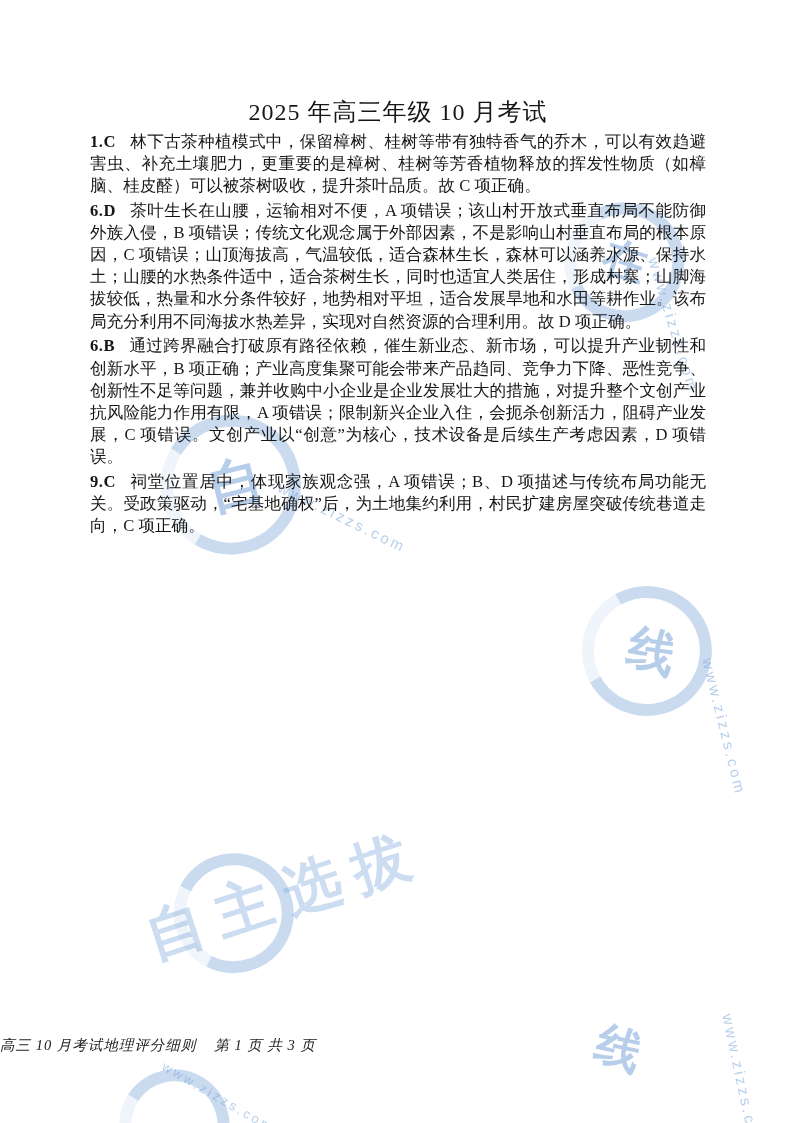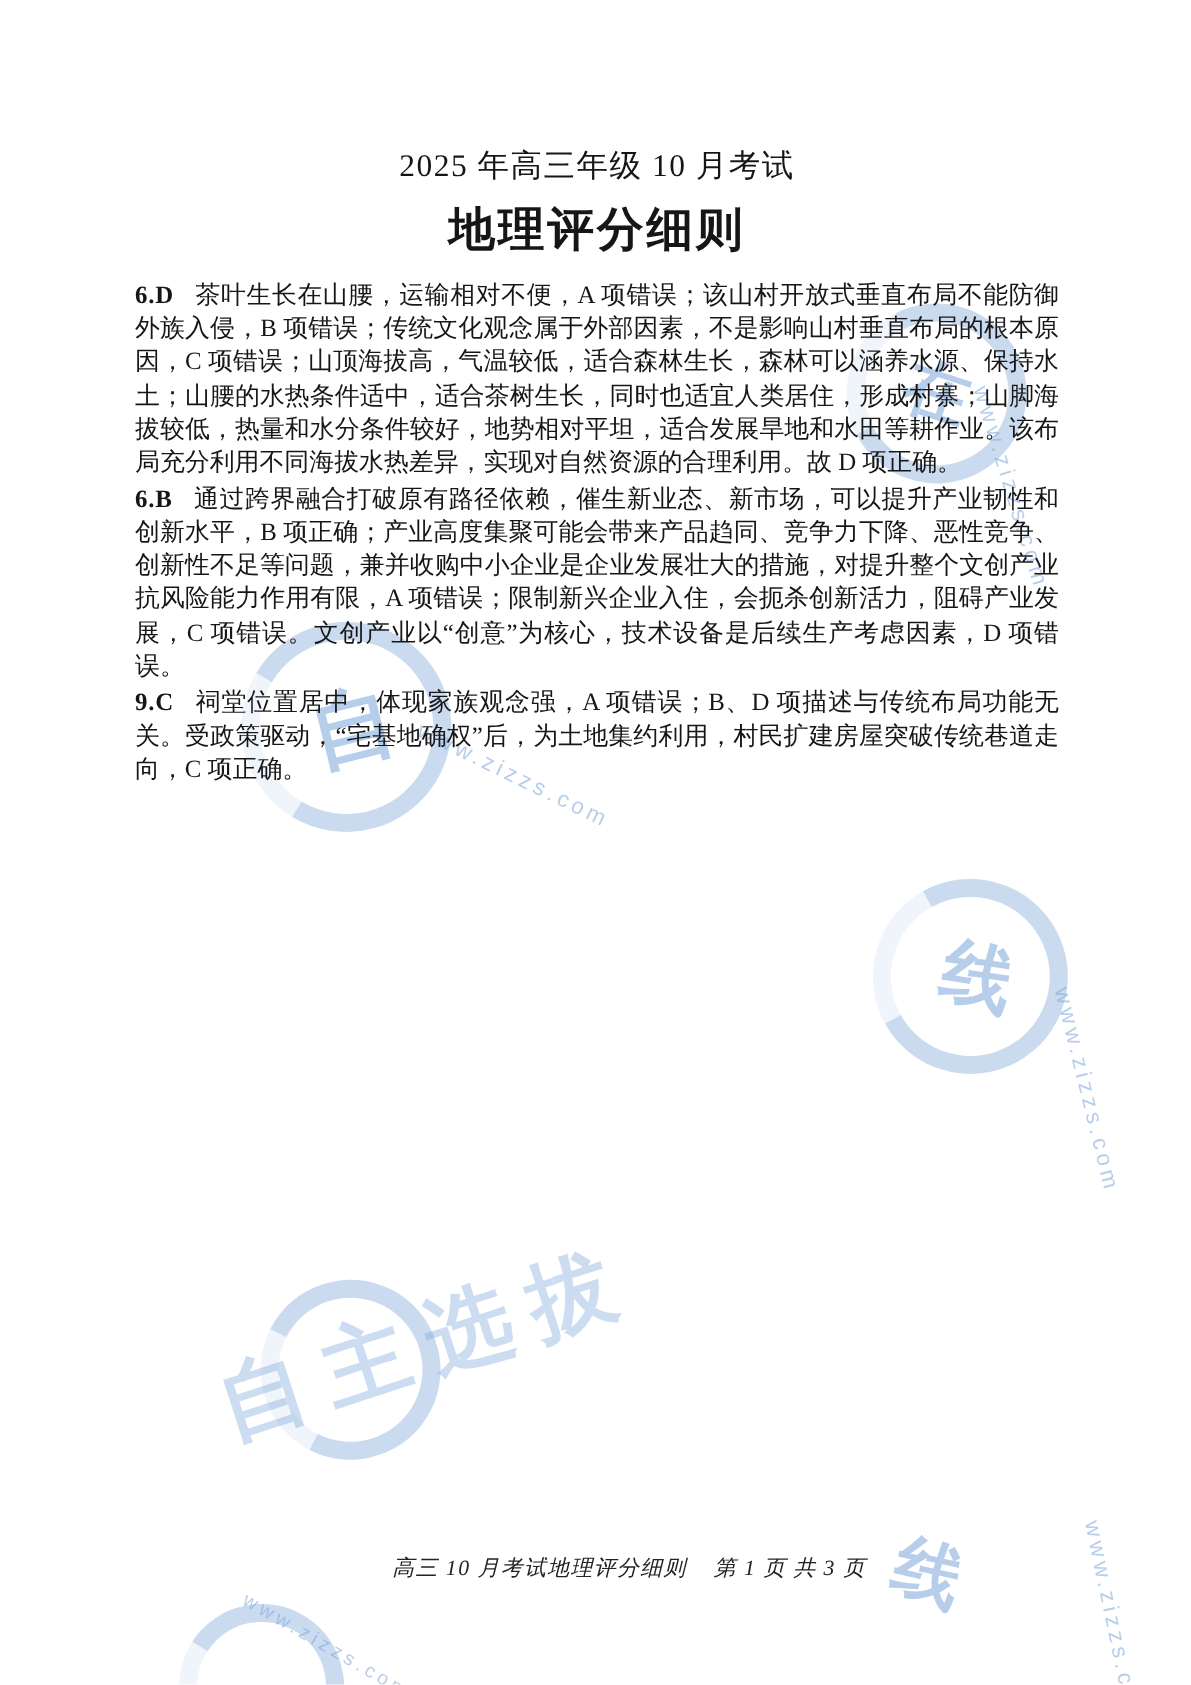--- a/index.html
+++ b/index.html
@@ -10,21 +10,21 @@
     font-family: "Liberation Serif", "DejaVu Serif", serif;
     color: #161616;
   }
   .page {
     position: absolute; inset: 0;
     padding: 88px 88px 0 90px;
   }
   
   .exam-title {
     text-align: center;
-    font-size: 21px;
+    font-size: 24px;
     letter-spacing: 1px;
     margin-top: 8px;
     font-weight: 400;
   }
   .doc-title {
     text-align: center;
     font-size: 31px;
     font-weight: 700;
     letter-spacing: 2px;
     margin-top: 8px;
@@ -42,27 +42,26 @@
   .answers p b.lbl {
     font-weight: 700;
     margin-right: 14px;
     letter-spacing: 0.5px;
   }
   
   .footer {
     position: absolute;
     left: 0; right: 0;
     top: 1036px;
-    text-align: center;
+    text-align: left;
     font-size: 14.5px;
     font-style: italic;
     color: #222;
     letter-spacing: 1px;
     z-index: 2;
-    padding-left: 45px;
   }
   .footer .gap { display: inline-block; width: 18px; }
   
   .wm {
     position: absolute;
     color: rgba(124, 165, 218, 0.55);
     pointer-events: none;
     z-index: 1;
   }
   .wm-ring {
@@ -141,23 +140,23 @@
   <div class="wm wm5">
     <span class="wm-ring"></span>
     <span class="wm-site">www.zizzs.com</span>
   </div>
   <div class="wm wm6">
     <span class="wm-char">线</span>
     <span class="wm-site">www.zizzs.com</span>
   </div>
 
   <div class="exam-title">2025 年高三年级 10 月考试</div>
-  <div class="doc-title">地理评分细则</div>
 
   <div class="answers" id="answers">
+  <p><b class="lbl">1.C</b><span>林下古茶种植模式中，保留樟树、桂树等带有独特香气的乔木，可以有效趋避害虫、补充土壤肥力，更重要的是樟树、桂树等芳香植物释放的挥发性物质（如樟脑、桂皮醛）可以被茶树吸收，提升茶叶品质。故 C 项正确。</span></p>
 
   <p><b class="lbl">6.D</b><span>茶叶生长在山腰，运输相对不便，A 项错误；该山村开放式垂直布局不能防御外族入侵，B 项错误；传统文化观念属于外部因素，不是影响山村垂直布局的根本原因，C 项错误；山顶海拔高，气温较低，适合森林生长，森林可以涵养水源、保持水土；山腰的水热条件适中，适合茶树生长，同时也适宜人类居住，形成村寨；山脚海拔较低，热量和水分条件较好，地势相对平坦，适合发展旱地和水田等耕作业。该布局充分利用不同海拔水热差异，实现对自然资源的合理利用。故 D 项正确。</span></p>
 
 
 
 
   <p><b class="lbl">6.B</b><span>通过跨界融合打破原有路径依赖，催生新业态、新市场，可以提升产业韧性和创新水平，B 项正确；产业高度集聚可能会带来产品趋同、竞争力下降、恶性竞争、创新性不足等问题，兼并收购中小企业是企业发展壮大的措施，对提升整个文创产业抗风险能力作用有限，A 项错误；限制新兴企业入住，会扼杀创新活力，阻碍产业发展，C 项错误。文创产业以“创意”为核心，技术设备是后续生产考虑因素，D 项错误。</span></p>
 
 
 

